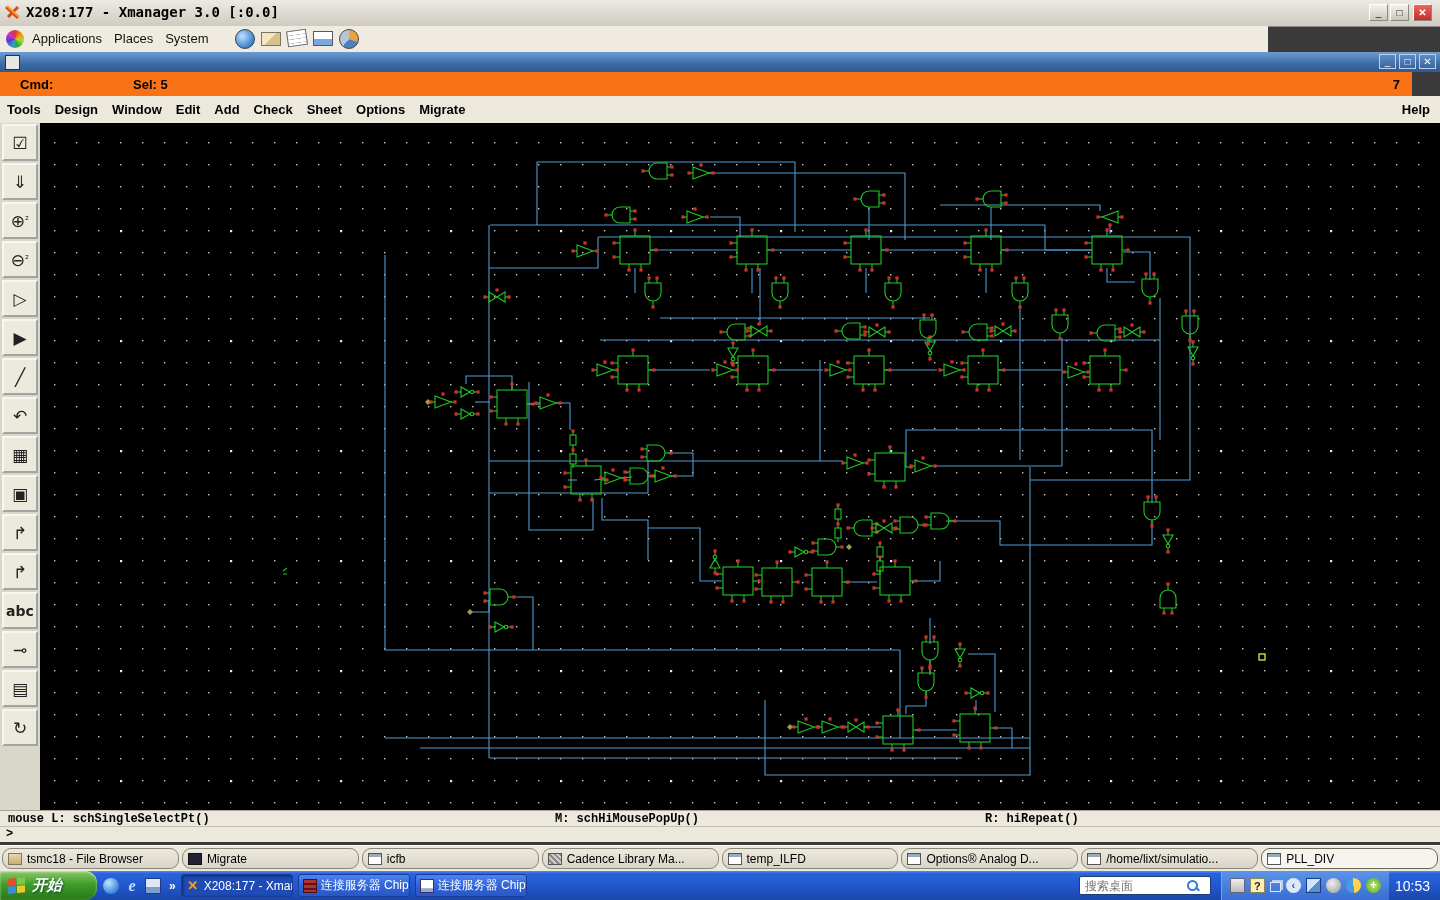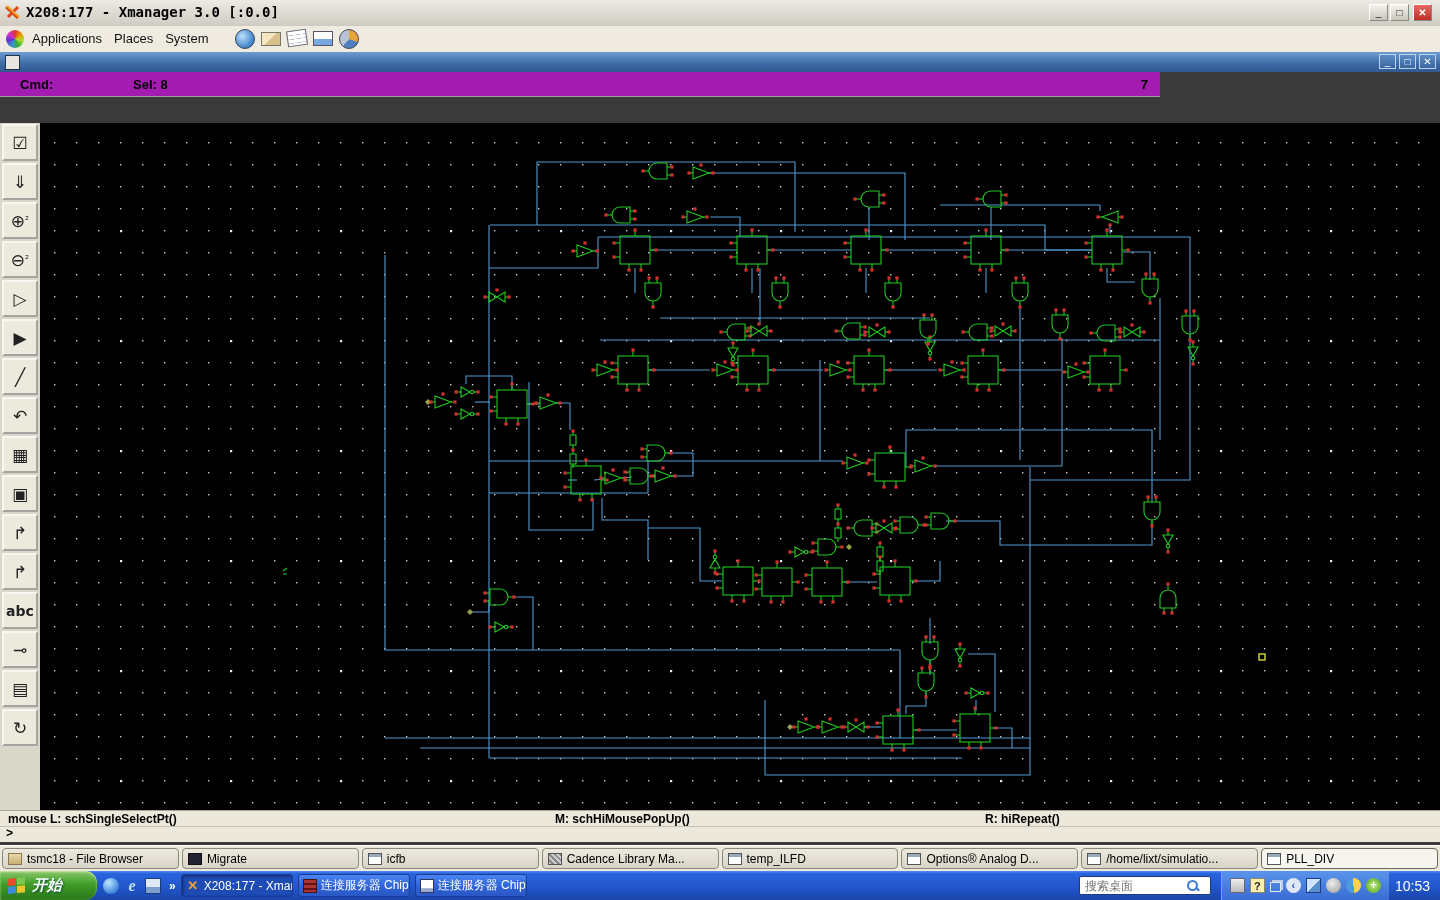--- a/index.html
+++ b/index.html
@@ -10,21 +10,21 @@
   #xm-titlebar{left:0;top:0;width:1440px;height:26px;
     background:linear-gradient(#eceae4,#cfcbc2);border-bottom:1px solid #8c8a84;}
   #xm-title{left:26px;top:4px;font-family:"DejaVu Sans Mono",monospace;
     font-weight:bold;font-size:14px;color:#000;}
   #xm-logo{left:5px;top:5px;width:16px;height:16px;}
   .winbtn{width:19px;height:17px;top:4px;background:linear-gradient(#f4f2ec,#cac6bc);
     border:1px solid #8a8880;border-top-color:#fff;border-left-color:#fff;
     text-align:center;font-size:10px;line-height:15px;color:#222;box-sizing:border-box;}
   .winbtn.close{background:linear-gradient(#e86860,#c03028);color:#fff;font-weight:bold;}
   
-  #gnome-panel{left:0;top:26px;width:1440px;height:26px;background:#efebe1;
+  #gnome-panel{left:0;top:26px;width:1268px;height:26px;background:#efebe1;
     border-bottom:1px solid #9c9a90;}
   .pmenu{display:inline-block;font-size:13px;color:#111;padding:5px 8px 0 4px;vertical-align:top;}
   #gnome-menu-icon{left:6px;top:4px;width:18px;height:18px;border-radius:50%;
     background:conic-gradient(#d33,#e90,#ad3,#3a3,#39c,#63c,#c3c,#d33);}
   .launcher{display:inline-block;width:20px;height:20px;margin:3px 3px 0 3px;vertical-align:top;}
   .l-globe{border-radius:50%;background:radial-gradient(circle at 35% 35%,#bfe0ff,#4f8fd0 60%,#2a5fa0);border:1px solid #345;box-sizing:border-box;}
   .l-mail{height:14px;margin-top:6px;background:linear-gradient(135deg,#f4e6c0 48%,#d8c08a 50%);border:1px solid #776;box-sizing:border-box;}
   .l-notes{height:16px;margin-top:4px;background:repeating-linear-gradient(#fff,#fff 3px,#aab 4px);border:1px solid #667;transform:rotate(-8deg);box-sizing:border-box;}
   .l-display{height:15px;margin-top:5px;background:linear-gradient(#fff 55%,#79a7e0 56%);border:1px solid #556;box-sizing:border-box;}
   .l-pie{border-radius:50%;background:conic-gradient(#e8a33d 0 110deg,#4f7fbf 110deg 220deg,#b8c4d4 220deg 360deg);border:1px solid #445;box-sizing:border-box;}
@@ -36,45 +36,45 @@
   #panel-clock{left:1345px;top:31px;font-size:13px;color:#000;}
   #panel-volume{left:1410px;top:31px;width:16px;height:14px;}
   
   #v-titlebar{left:0;top:52px;width:1440px;height:20px;
     background:linear-gradient(#6d9bd1,#3c6aa6 60%,#30598f);}
   #v-title{width:100%;text-align:center;top:2px;font-size:13px;font-weight:bold;color:#fff;
     text-shadow:1px 1px 1px #234;}
   #v-icon{left:5px;top:3px;width:13px;height:13px;background:#e8e6e0;border:1px solid #234;}
   .vbtn{width:17px;height:15px;top:2px;background:linear-gradient(#5d8cc4,#3a66a0);
     border:1px solid #bcd2ec;color:#fff;text-align:center;font-size:10px;line-height:13px;box-sizing:border-box;}
-  #v-cmdbar{left:0;top:72px;width:1160px;height:24px;background:#a21caf;border-bottom:1px solid #9aa49a;}
+  #v-cmdbar{left:0;top:72px;width:1412px;height:24px;background:#f97316;border-bottom:1px solid #9aa49a;}
   #v-cmdbar span{position:absolute;top:5px;font-size:13px;font-weight:bold;color:#000;}
   #v-menubar{left:0;top:96px;width:1440px;height:27px;background:#ece8dc;border-bottom:1px solid #b4b0a4;}
   .menu-item{display:inline-block;font-size:13px;font-weight:bold;color:#000;padding:6px 7px 0 7px;}
   #menu-help{position:absolute;right:10px;top:6px;font-size:13px;font-weight:bold;}
   
   #v-toolbar{left:0;top:123px;width:40px;height:687px;background:#d9d6ca;}
   .tb{display:block;width:36px;height:37px;margin:1px auto 2px auto;background:#ece9dd;
     border:2px outset #f8f6f0;box-sizing:border-box;text-align:center;font-size:17px;
     line-height:32px;color:#222;font-family:"DejaVu Sans",sans-serif;padding:0;}
   .tb small{font-size:10px;vertical-align:top;}
   
   #canvas{left:40px;top:123px;width:1400px;height:687px;background:#000;}
   
   #v-statusbar{left:0;top:810px;width:1440px;height:16px;background:#ece8dc;border-top:1px solid #a8a498;}
-  #v-statusbar span{position:absolute;top:1px;font-family:Liberation Sans, sans-serif;
+  #v-statusbar span{position:absolute;top:1px;font-family:Liberation Mono, monospace;
     font-size:12px;font-weight:bold;color:#000;}
   #v-promptline{left:0;top:826px;width:1440px;height:15px;background:#ece8dc;border-top:1px solid #c4c0b4;}
   #v-promptline span{position:absolute;left:6px;top:0px;font-family:"Liberation Mono",monospace;
     font-size:12px;font-weight:bold;}
   
   #g-taskbar{left:0;top:845px;width:1440px;height:26px;background:#ece8dc;
     border-top:1px solid #fff;display:flex;gap:3px;padding:2px 2px;box-sizing:border-box;}
   .gtask{flex:1;min-width:0;background:linear-gradient(#eee9de,#d8d4c8);
-    border:1px solid #8a8878;border-radius:4px;display:flex;align-items:center;
+    border:1px solid #8a8878;border-radius:9px;display:flex;align-items:center;
     padding:0 5px;font-size:12px;color:#000;white-space:nowrap;overflow:hidden;}
   .gtask.active{background:#f6f4ee;border-color:#6a6858;}
   .gticon{width:14px;height:12px;margin-right:5px;flex:none;border:1px solid #555;
     background:linear-gradient(#9ab 0 3px,#fff 3px);box-sizing:border-box;}
   .gticon.file{background:linear-gradient(#e8d8a8,#c8b070);border-color:#875;}
   .gticon.term{background:#223;border-color:#111;}
   .gticon.cad{background:repeating-linear-gradient(45deg,#ccc 0 2px,#888 2px 4px);}
   
   #w-taskbar{left:0;top:871px;width:1440px;height:29px;
     background:linear-gradient(#4f8df0 0%,#2963dc 9%,#2258cf 50%,#1a46ab 100%);
@@ -166,24 +166,28 @@
 
   <div class="abs" id="v-titlebar">
     <div class="abs" id="v-icon"></div>
     <div class="abs vbtn" style="right:44px">_</div>
     <div class="abs vbtn" style="right:24px">□</div>
     <div class="abs vbtn" style="right:4px">✕</div>
   </div>
 
   <div class="abs" id="v-cmdbar">
     <span style="left:20px">Cmd:</span>
-    <span style="left:133px">Sel: 8</span>
+    <span style="left:133px">Sel: 5</span>
     <span style="right:12px">7</span>
   </div>
 
+  <div class="abs" id="v-menubar">
+    <div id="menu-items"><span class="menu-item">Tools</span><span class="menu-item">Design</span><span class="menu-item">Window</span><span class="menu-item">Edit</span><span class="menu-item">Add</span><span class="menu-item">Check</span><span class="menu-item">Sheet</span><span class="menu-item">Options</span><span class="menu-item">Migrate</span></div>
+    <span id="menu-help">Help</span>
+  </div>
 
   <div class="abs" id="v-toolbar">
       <button class="tb">☑</button>
       <button class="tb">⇓</button>
       <button class="tb">⊕<small>²</small></button>
       <button class="tb">⊖<small>²</small></button>
       <button class="tb">▷</button>
       <button class="tb">▶</button>
       <button class="tb">╱</button>
       <button class="tb">↶</button>

